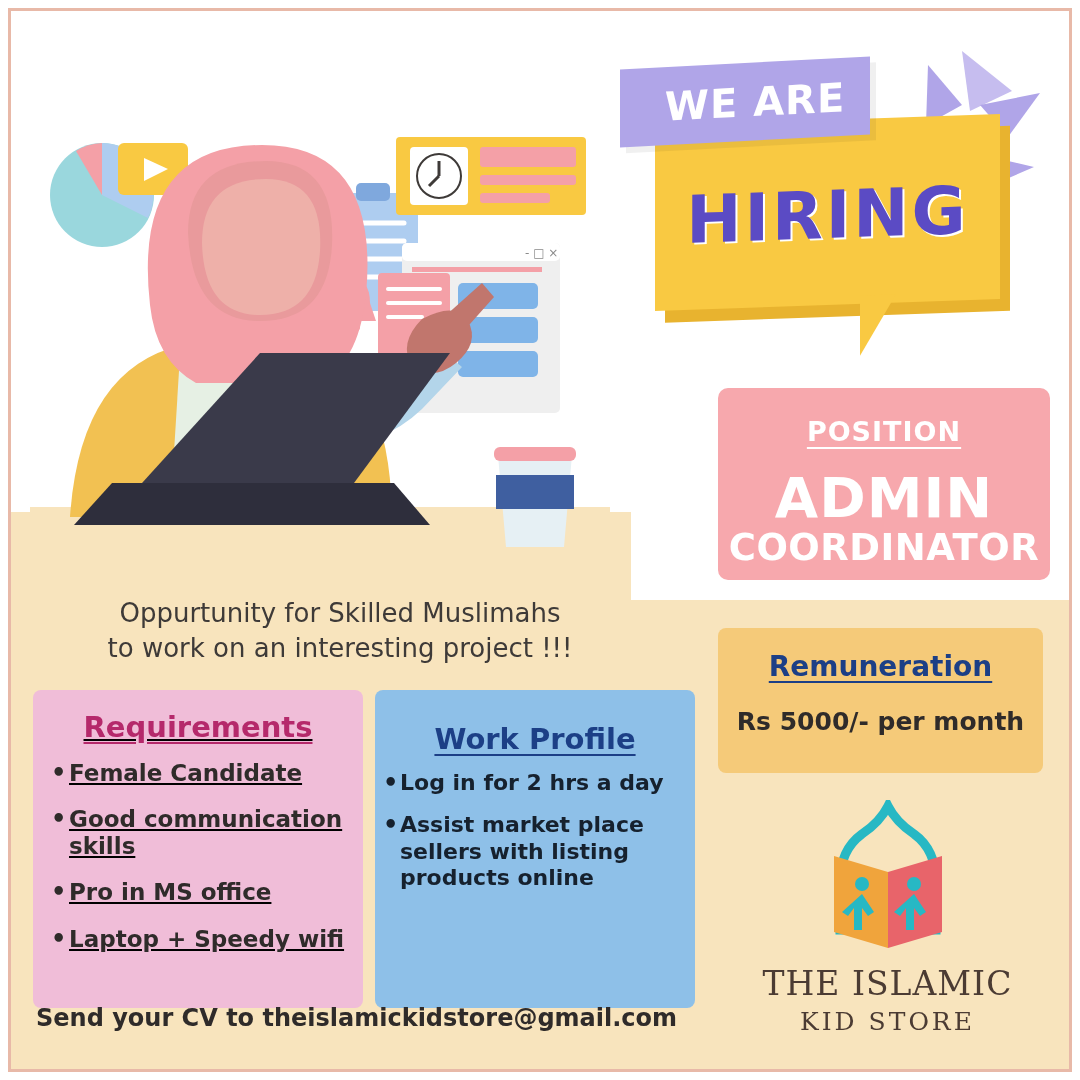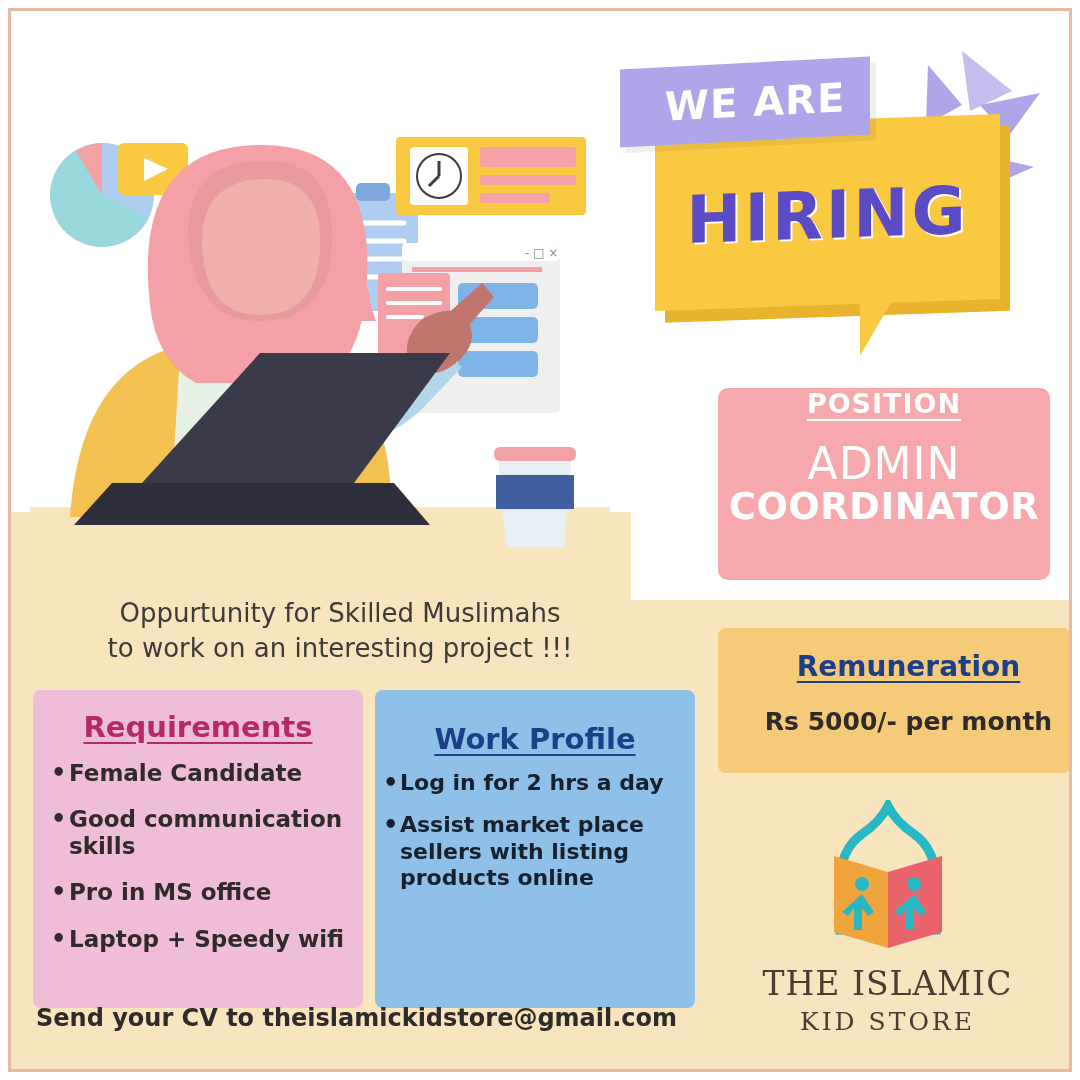--- a/index.html
+++ b/index.html
@@ -117,30 +117,31 @@
   .position-card {
     position: absolute;
     left: 718px; top: 388px;
     width: 332px; height: 192px;
     background: #f7a8ad;
     border-radius: 10px;
     text-align: center;
     color: #ffffff;
   }
   .position-label {
+    margin-top: 28px;
     font-size: 27px;
     font-weight: bold;
     letter-spacing: 1px;
     text-decoration: underline;
     text-underline-offset: 6px;
   }
   .position-value1 {
     margin-top: 22px;
-    font-size: 44px;
-    font-weight: normal;
+    font-size: 56px;
+    font-weight: bold;
     letter-spacing: 1px;
     line-height: 1.05;
   }
   .position-value2 {
     font-size: 37px;
     font-weight: bold;
     letter-spacing: 0.5px;
     line-height: 1.1;
   }
 
@@ -156,20 +157,21 @@
     line-height: 1.35;
   }
 
   
   .req-card {
     position: absolute;
     left: 33px; top: 690px;
     width: 330px; height: 318px;
     background: #f0bdd8;
     border-radius: 8px;
+    text-decoration: underline;
   }
   .req-title {
     text-align: center;
     margin-top: 20px;
     font-size: 29px;
     font-weight: bold;
     color: #b5296b;
     text-decoration: underline;
     text-underline-offset: 5px;
   }
@@ -233,21 +235,20 @@
   }
 
   
   .remun-card {
     position: absolute;
     left: 718px; top: 628px;
     width: 325px; height: 145px;
     background: #f5ca79;
     border-radius: 8px;
     text-align: center;
-    padding-left: 28px;
   }
   .remun-title {
     margin-top: 22px;
     font-size: 28px;
     font-weight: bold;
     color: #1c3f86;
     text-decoration: underline;
     text-underline-offset: 5px;
   }
   .remun-value {

